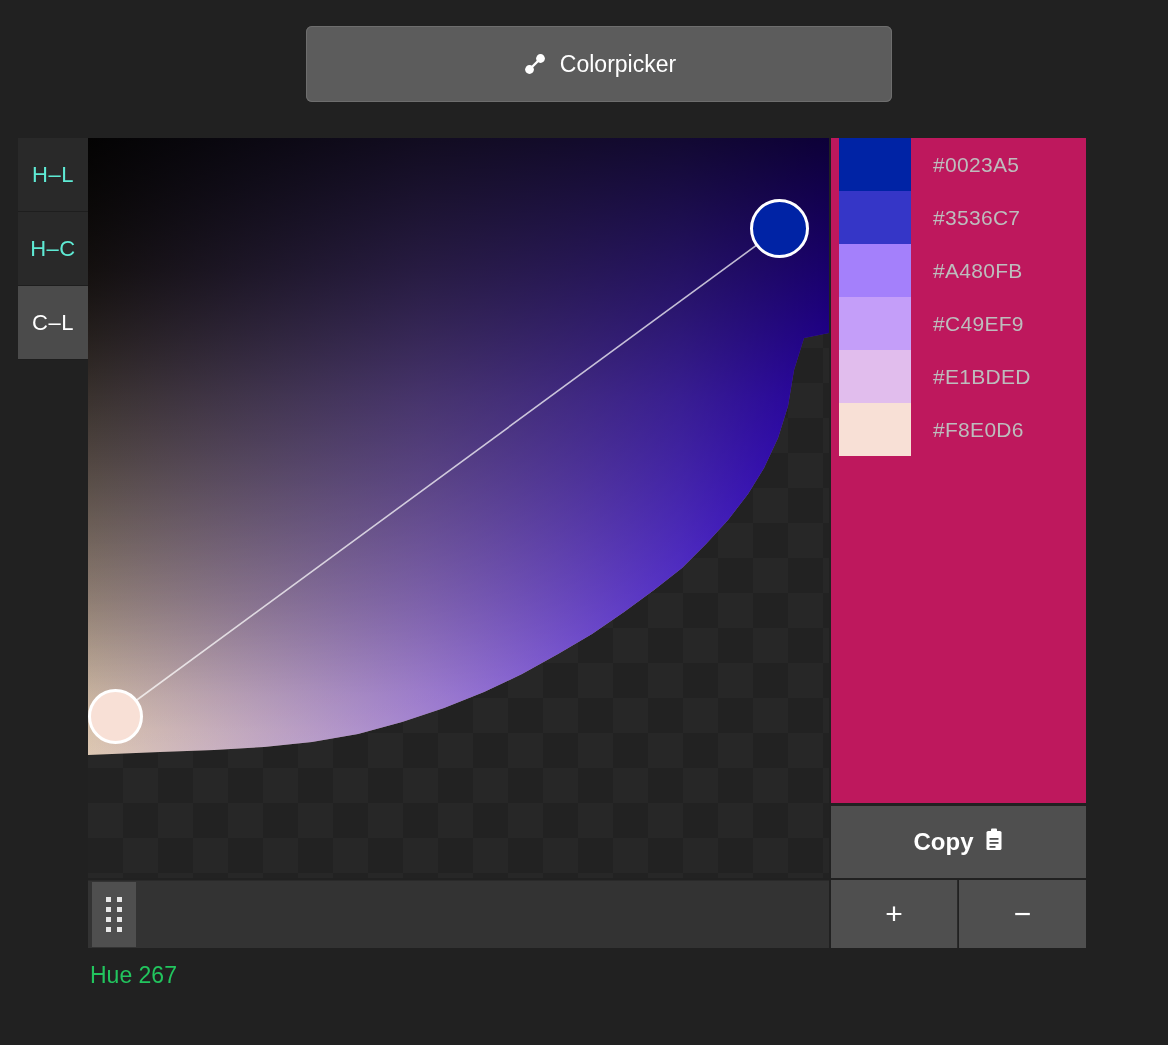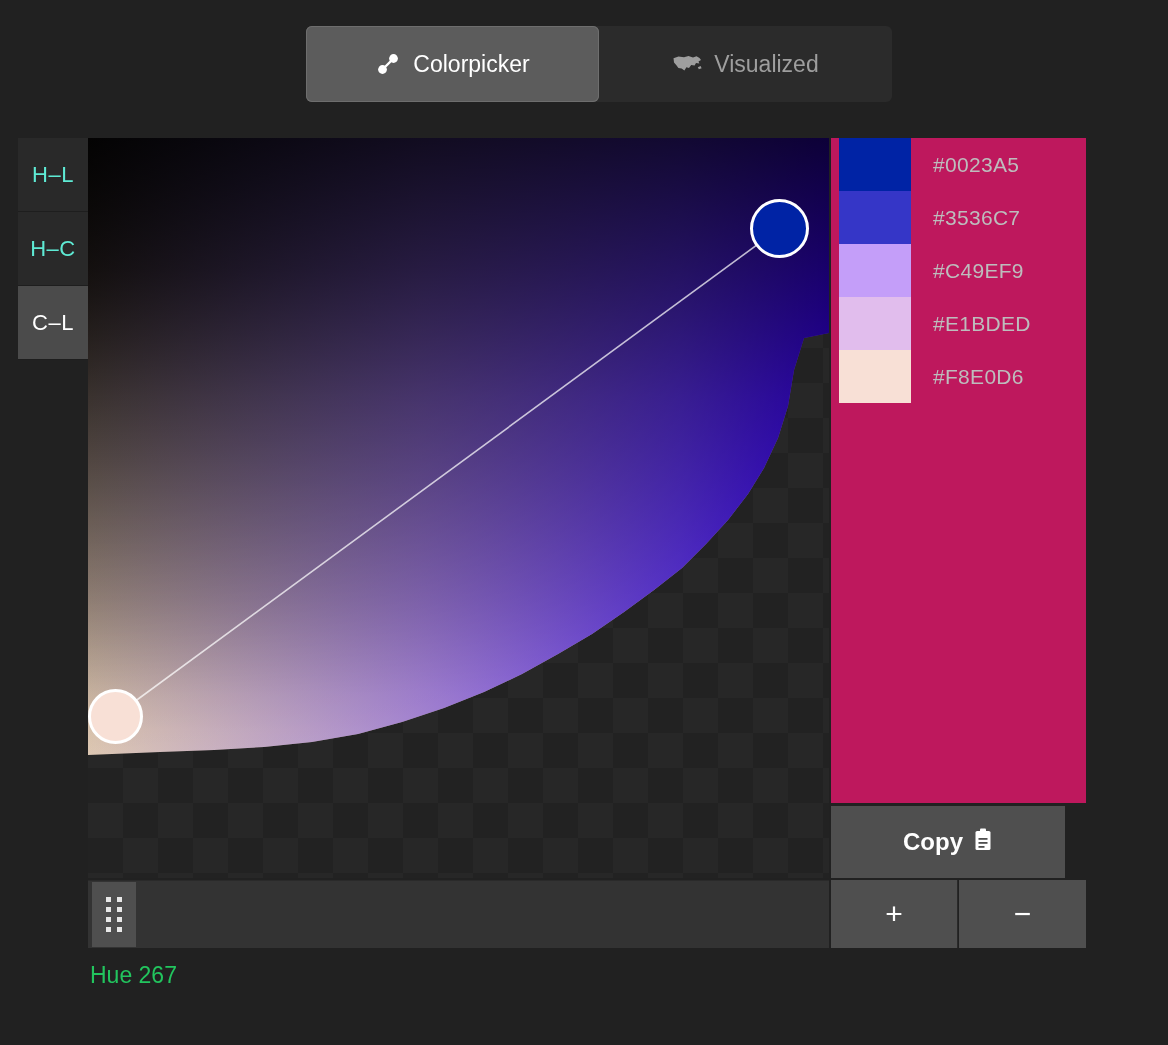--- a/index.html
+++ b/index.html
@@ -97,21 +97,21 @@
     margin-left: 22px;
     font-size: 21px;
     color: #bdbdbd;
     letter-spacing: .3px;
     user-select: text;
   }
 
   
   #copy-btn {
     position: absolute; left: 813px; top: 668px;
-    width: 234px; height: 72px;
+    width: 255px; height: 72px;
     background: #4f4f4f;
     display: flex; align-items: center; justify-content: center;
     gap: 10px;
     color: #ffffff; font-size: 24px; font-weight: bold;
     cursor: pointer; user-select: none;
   }
 
   
   #hue-slider {
     position: absolute; left: 70px; top: 742px;
@@ -160,33 +160,20 @@
     <span class="tab-icon">
       <svg width="26" height="26" viewBox="0 0 26 26">
         <line x1="8.5" y1="17.5" x2="17.5" y2="8.5" stroke="#fff" stroke-width="2.4"></line>
         <circle cx="7.5" cy="18.5" r="4.4" fill="#fff"></circle>
         <circle cx="18.5" cy="7.5" r="4.4" fill="#fff"></circle>
       </svg>
     </span>
     <span>Colorpicker</span>
   </div>
 
-  <div class="tab">
-    <span class="tab-icon">
-      <svg width="30" height="22" viewBox="0 0 30 22">
-        <path fill="#9e9e9e" d="M1.5 5.2 L6.5 3.4 L12 4.2 L16.5 3.0 L21 4.4 L24.5 3.2
-                                 L27.5 5.0 L29 7.0 L26.5 8.4 L27.4 10.6 L24.0 10.0
-                                 L22.6 12.4 L19.2 12.0 L17.0 15.0 L14.4 14.2
-                                 L12.4 17.6 L9.6 15.4 L6.4 15.0 L4.2 12.0
-                                 L2.0 9.6 Z"></path>
-        <path fill="#9e9e9e" d="M25.8 14.2 L28.6 13.0 L29.6 15.2 L26.8 16.2 Z"></path>
-      </svg>
-    </span>
-    <span>Visualized</span>
-  </div>
 
 </div>
 
 <div id="body">
 
   <div id="modetabs">
     <div class="mode-tab">
       <span>H–L</span>
     </div>
     <div class="mode-tab">
@@ -248,20 +235,24 @@
 
     <div class="swatch-row">
       <div class="swatch-chip" style="background:#0023A5"></div>
       <div class="swatch-hex">#0023A5</div>
     </div>
     <div class="swatch-row">
       <div class="swatch-chip" style="background:#3536C7"></div>
       <div class="swatch-hex">#3536C7</div>
     </div>
     <div class="swatch-row">
+      <div class="swatch-chip" style="background:#A480FB"></div>
+      <div class="swatch-hex">#A480FB</div>
+    </div>
+    <div class="swatch-row">
       <div class="swatch-chip" style="background:#C49EF9"></div>
       <div class="swatch-hex">#C49EF9</div>
     </div>
     <div class="swatch-row">
       <div class="swatch-chip" style="background:#E1BDED"></div>
       <div class="swatch-hex">#E1BDED</div>
     </div>
     <div class="swatch-row">
       <div class="swatch-chip" style="background:#F8E0D6"></div>
       <div class="swatch-hex">#F8E0D6</div>

